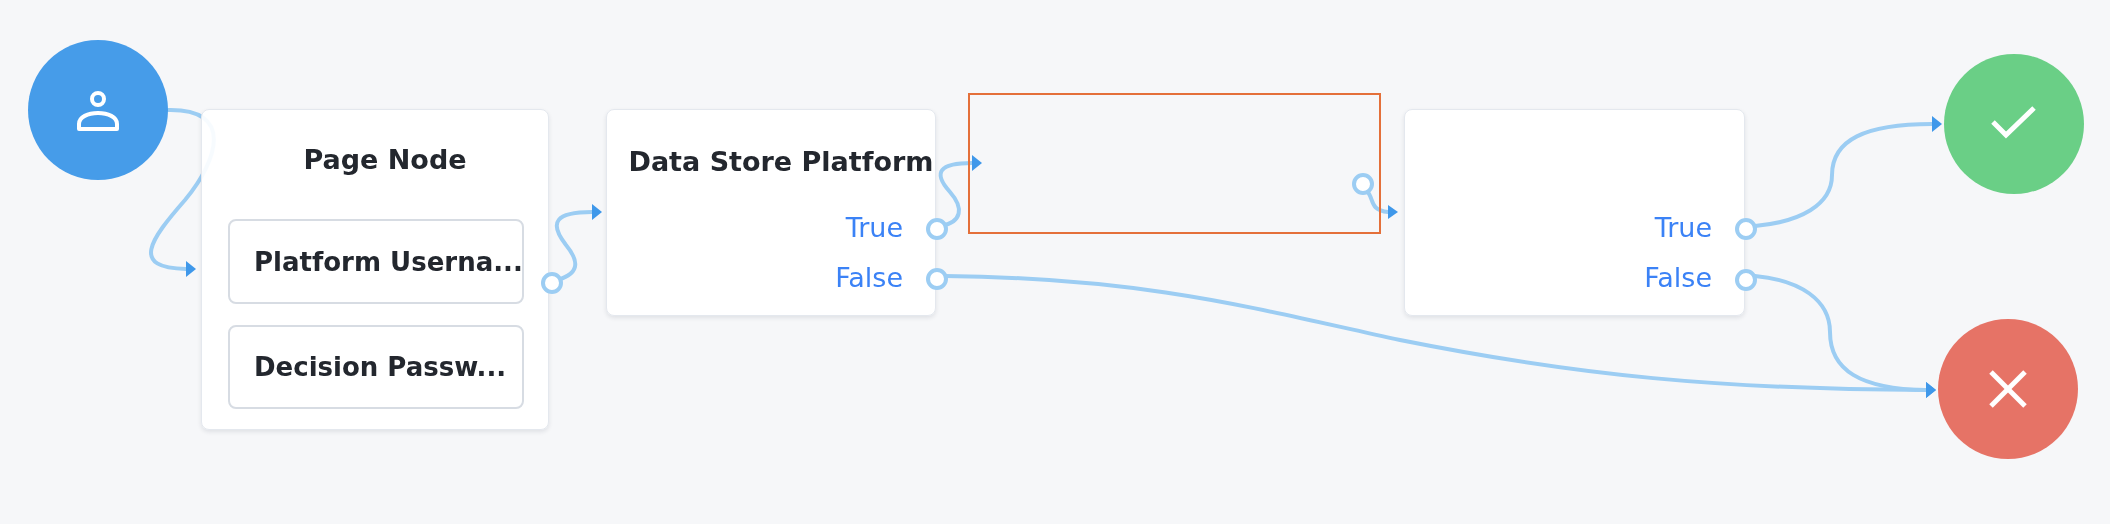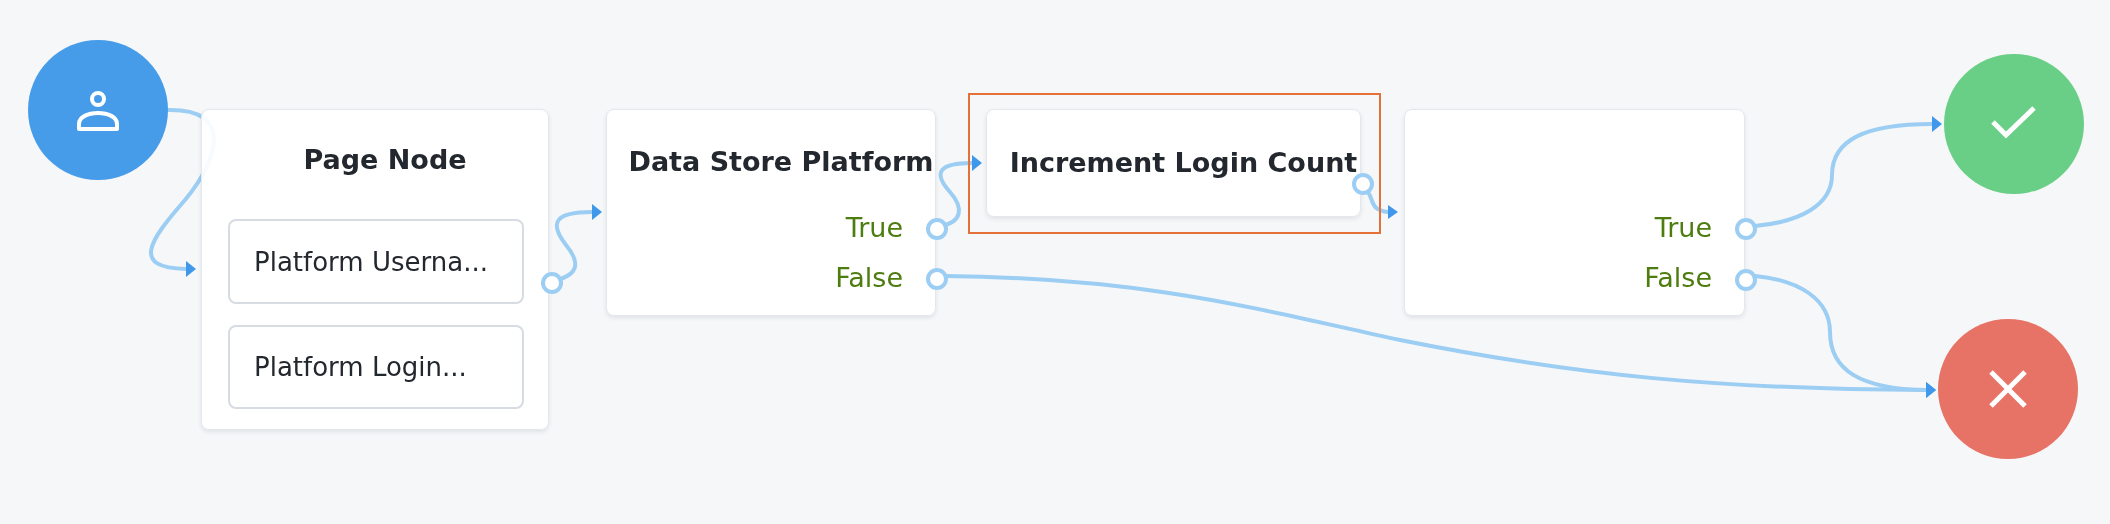--- a/index.html
+++ b/index.html
@@ -39,38 +39,38 @@
     font-weight: bold; font-size: 27px; color: #23272e;
     white-space: nowrap;
     padding-left: 20px;
   }
   .page-node { left: 201px; top: 109px; width: 348px; height: 321px; }
   .page-node .card-title { top: 34px; }
   .sub-node {
     position: absolute; left: 26px; width: 296px;
     border: 2px solid #d7dce3; border-radius: 8px;
     box-sizing: border-box; background: #fff;
-    font-weight: normal; font-size: 26px; color: #23272e;
+    font-weight: bold; font-size: 26px; color: #23272e;
     padding-left: 24px; display: flex; align-items: center;
     white-space: nowrap; overflow: hidden;
     cursor: pointer;
   }
   .sub-1 { top: 109px; height: 85px; }
   .sub-2 { top: 215px; height: 84px; }
 
   .ds-node { left: 606px; top: 109px; width: 330px; height: 207px; }
   .ds-node .card-title { top: 36px; }
   .it-node { left: 1404px; top: 109px; width: 341px; height: 207px; }
   .it-node .card-title { top: 36px; }
   .inc-node { left: 986px; top: 109px; width: 375px; height: 108px; }
   .inc-node .card-title { top: 37px; }
 
   .outcome {
     position: absolute; right: 32px;
-    font-size: 27px; color: #4d7c0f; text-align: right;
+    font-size: 27px; color: #3b82f6; text-align: right;
     white-space: nowrap;
   }
   .outcome-true { top: 102px; }
   .outcome-false { top: 152px; }
 
   .port {
     position: absolute; width: 14px; height: 14px;
     border: 4px solid #9ccdf3; border-radius: 50%;
     background: #fff; box-sizing: content-box;
     cursor: crosshair;
@@ -112,36 +112,33 @@
   <div class="circle-node start-node">
     <svg width="44" height="44" viewBox="0 0 44 44">
       <circle cx="22" cy="11" r="6" fill="none" stroke="#fff" stroke-width="4"></circle>
       <path d="M3,41 L3,36 C3,29 12,25 22,25 C32,25 41,29 41,36 L41,41 Z" fill="none" stroke="#fff" stroke-width="4" stroke-linejoin="round"></path>
     </svg>
   </div>
 
   <div class="card page-node">
     <div class="card-title">Page Node</div>
     <div class="sub-node sub-1">Platform Userna...</div>
-    <div class="sub-node sub-2">Platform Login...</div>
+    <div class="sub-node sub-2">Decision Passw...</div>
   </div>
   <div class="port" style="left:541px; top:272px;"></div>
 
   <div class="card ds-node">
     <div class="card-title">Data Store Platform</div>
     <div class="outcome outcome-true">True</div>
     <div class="outcome outcome-false">False</div>
   </div>
   <div class="port" style="left:926px; top:218px;"></div>
   <div class="port" style="left:926px; top:268px;"></div>
 
   <div class="selection-box"></div>
-  <div class="card inc-node">
-    <div class="card-title">Increment Login Count</div>
-  </div>
   <div class="port" style="left:1352px; top:173px;"></div>
 
   <div class="card it-node">
     <div class="outcome outcome-true">True</div>
     <div class="outcome outcome-false">False</div>
   </div>
   <div class="port" style="left:1735px; top:218px;"></div>
   <div class="port" style="left:1735px; top:269px;"></div>
 
   <div class="circle-node success-node">

